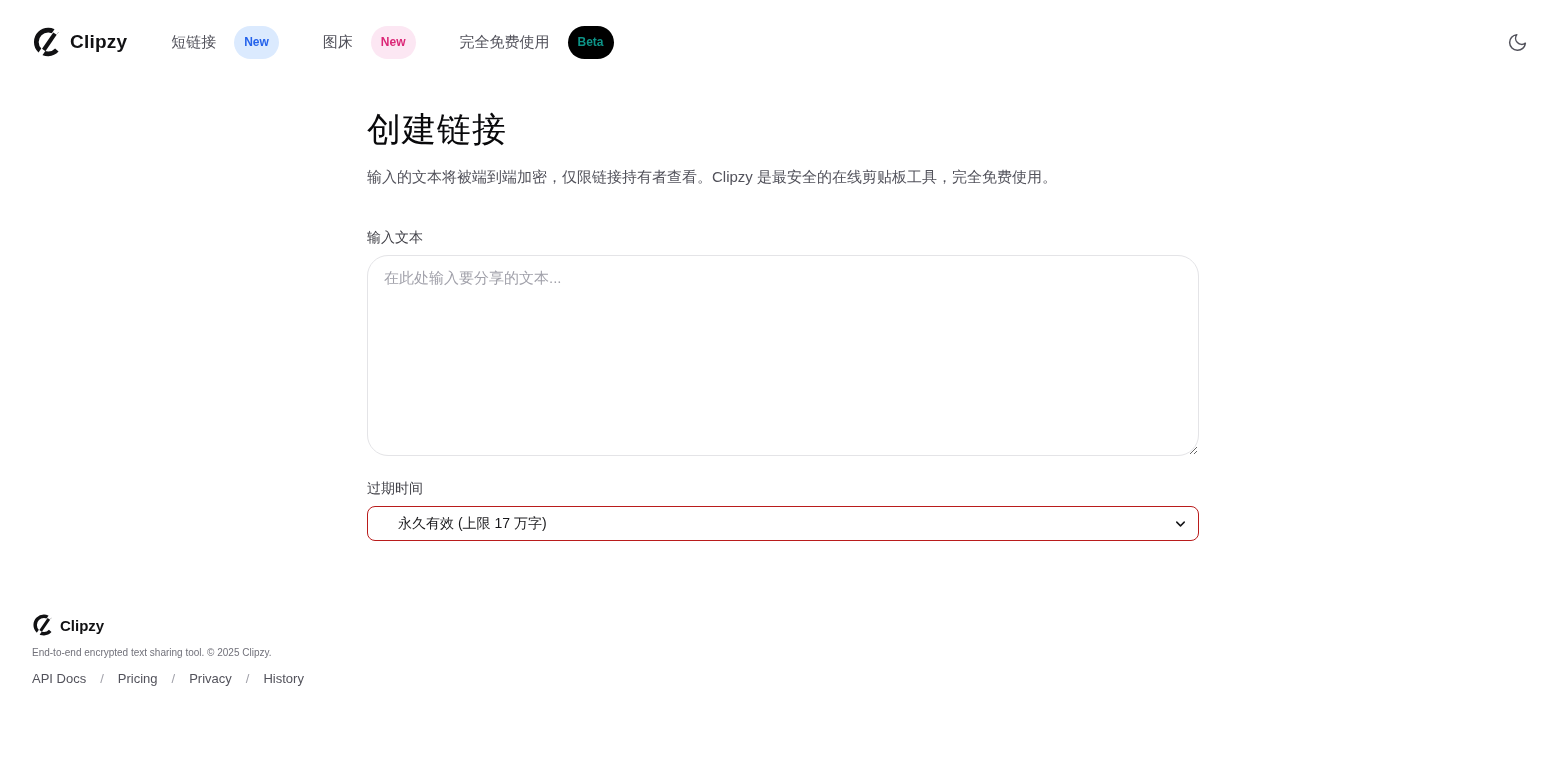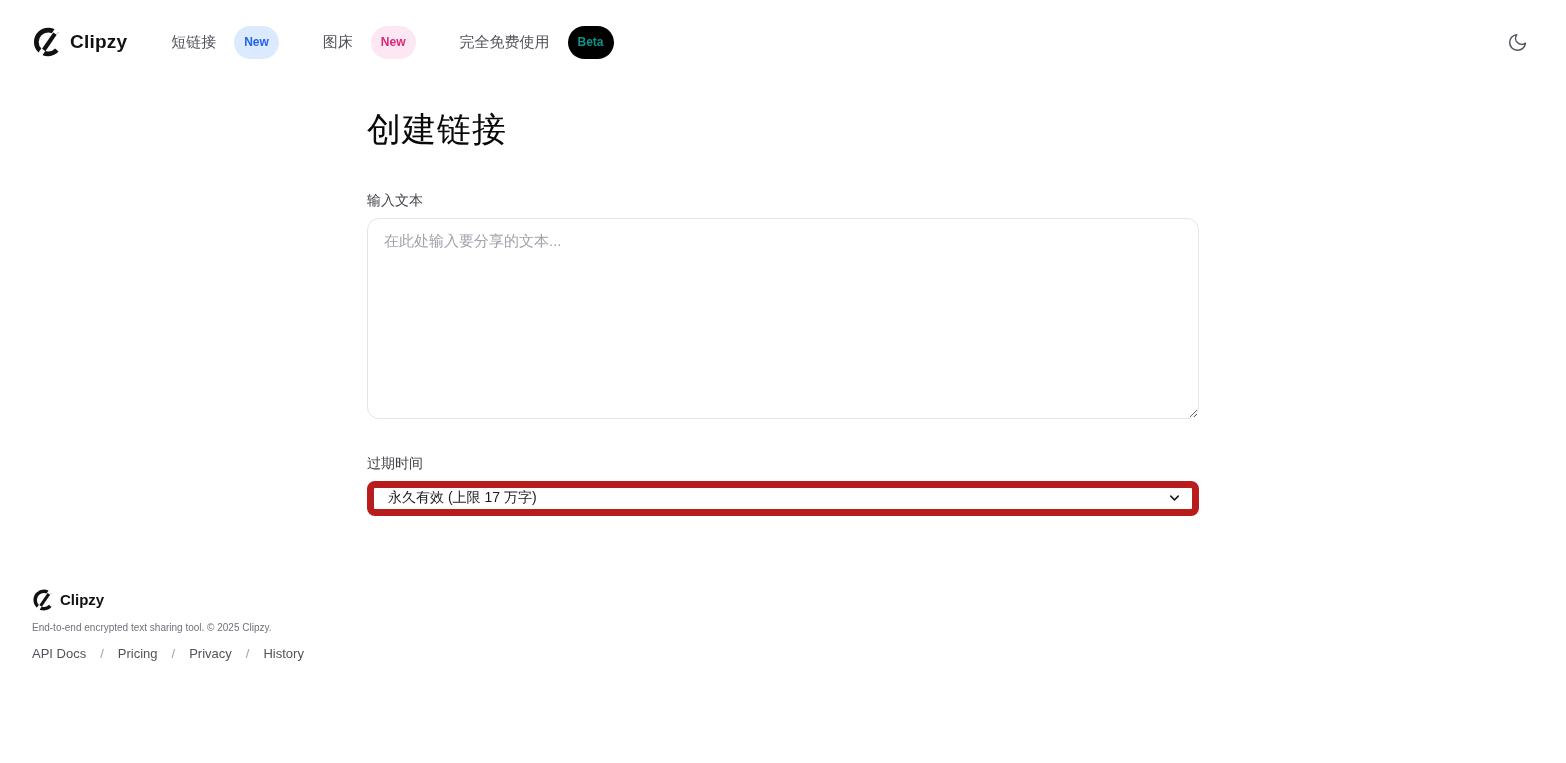--- a/index.html
+++ b/index.html
@@ -63,42 +63,42 @@
     display: block;
     font-size: 14px;
     color: #3f3f46;
     margin-bottom: 8px;
   }
   .field-text { margin-top: 41px; }
   .text-area {
     width: 100%;
     height: 201px;
     border: 1px solid #e4e4e7;
-    border-radius: 12px;
+    border-radius: 21px;
     padding: 13px 16px;
     font-family: "Liberation Sans", "DejaVu Sans", sans-serif;
     font-size: 15px;
     color: #18181b;
     resize: vertical;
     outline: none;
     background: #fff;
   }
   .text-area::placeholder { color: #a1a1aa; }
 
-  .field-expiry { margin-top: 32px; }
+  .field-expiry { margin-top: 20px; }
   .select-box {
     position: relative;
     width: 100%;
     height: 35px;
-    border: 7px solid #b91c1c;
+    border: 1px solid #b91c1c;
     border-radius: 8px;
     background: #fff;
     display: flex;
     align-items: center;
-    padding: 0 14px;
+    padding: 0 30px;
     cursor: pointer;
   }
   .select-value { font-size: 14px; color: #18181b; }
   .select-chevron {
     position: absolute;
     right: 10px; top: 50%;
     transform: translateY(-50%);
     width: 15px; height: 15px;
   }
 
@@ -160,20 +160,21 @@
 
   <button class="theme-toggle">
     <svg width="21" height="21" viewBox="0 0 24 24" fill="none" stroke="#52525b" stroke-width="1.7" stroke-linejoin="round">
       <path d="M21 12.79A9 9 0 1 1 11.21 3 7 7 0 0 0 21 12.79z"></path>
     </svg>
   </button>
 </header>
 
 <main class="main">
   <h1 class="page-title">创建链接</h1>
+  <p class="page-subtitle">输入的文本将被端到端加密，仅限链接持有者查看。Clipzy 是最安全的在线剪贴板工具，完全免费使用。</p>
 
   <div class="field-text">
     <label class="field-label">输入文本</label>
     <textarea class="text-area" placeholder="在此处输入要分享的文本..." style=""></textarea>
   </div>
 
   <div class="field-expiry">
     <label class="field-label">过期时间</label>
     <div class="select-box">
       <span class="select-value">永久有效 (上限 17 万字)</span>

